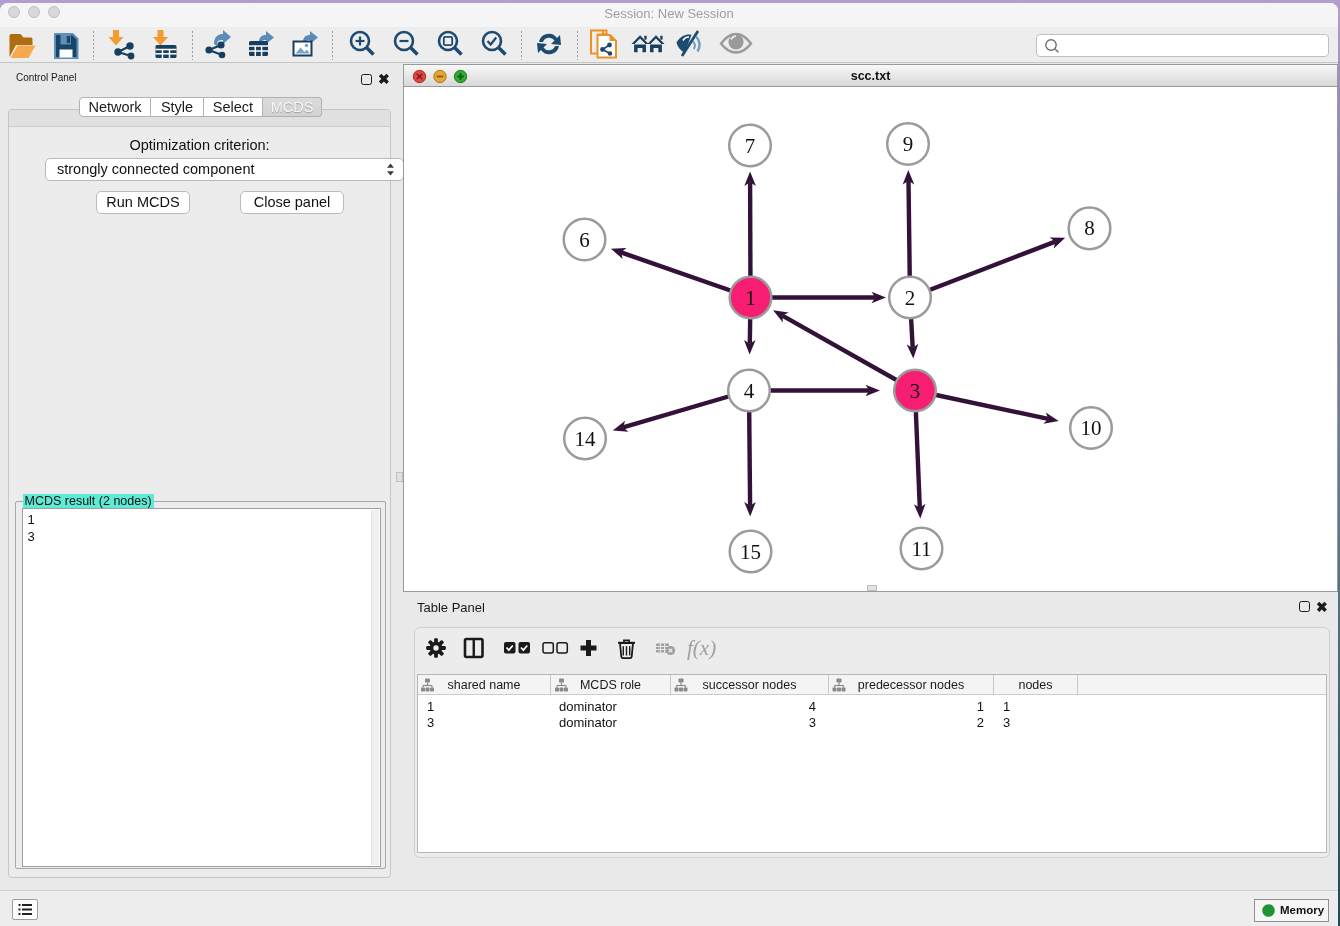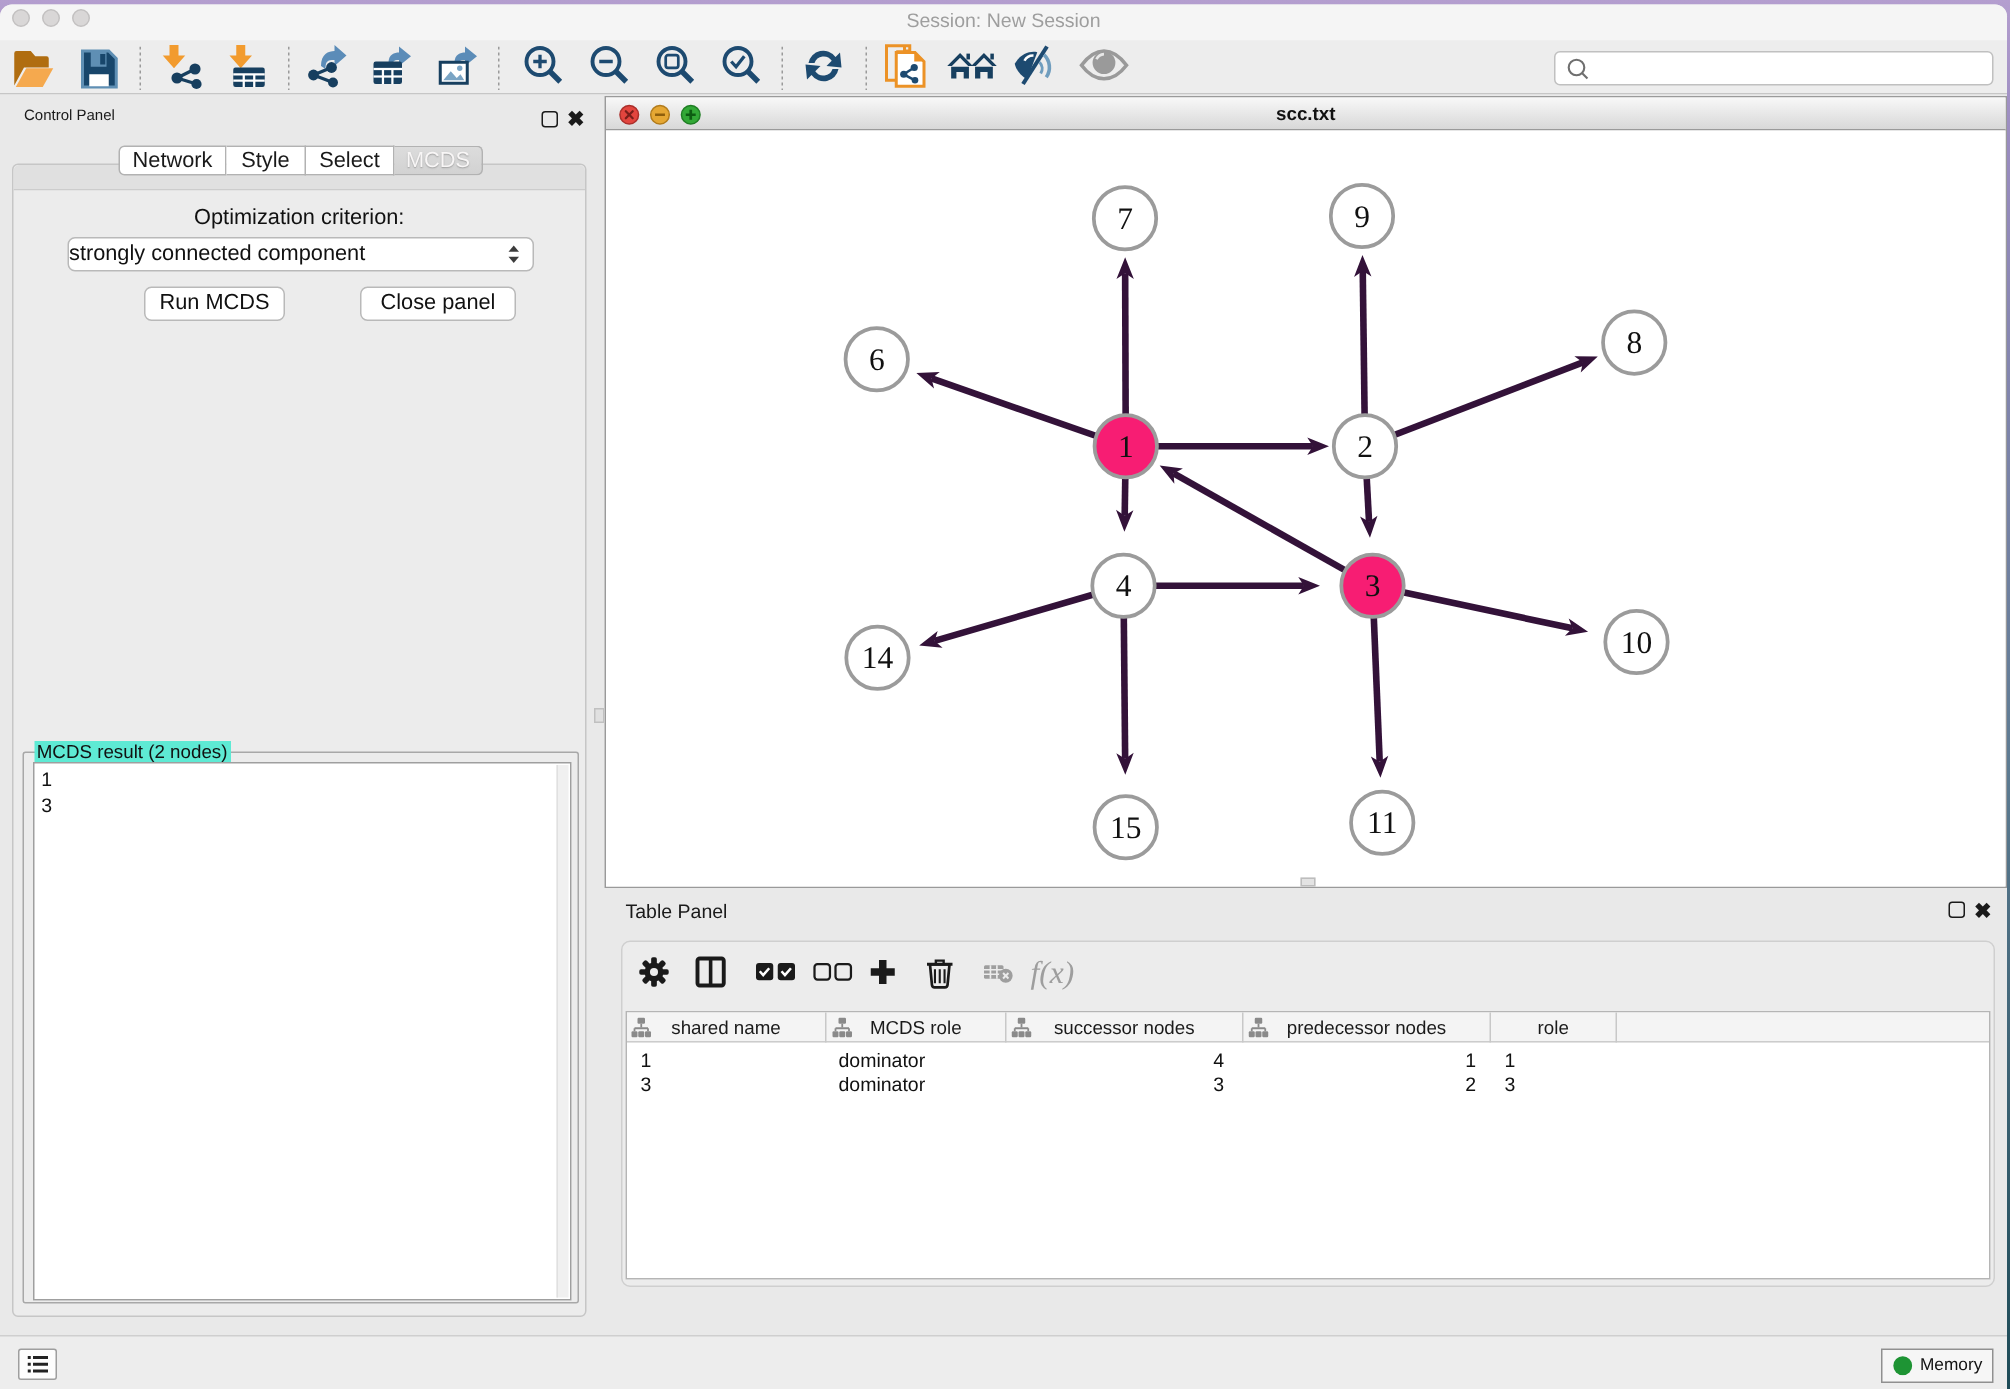--- a/index.html
+++ b/index.html
@@ -39,23 +39,23 @@
 .cp-tabstrip { position:absolute; left:0px; top:0px; width:381px; height:17px;
   background:#e0e0e0; border-bottom:1px solid #cccccc; border-radius:4px 4px 0 0; }
 .tabrow { position:absolute; display:flex; }
 .tab { height:20px; border:1px solid #b2b2b2; border-left:none; background:#fff;
   font-size:14.5px; color:#1a1a1a; text-align:center; line-height:19px; }
 .tab.first { border-left:1px solid #b2b2b2; border-radius:4px 0 0 4px; }
 .tab.last { border-radius:0 4px 4px 0; }
 .tab.sel-gray { background:linear-gradient(#dcdcdc,#d2d2d2); color:#f8f6f6;
   text-shadow:0 1px 1px rgba(120,120,120,.6); }
 .opt-label { position:absolute; left:0; width:100%; text-align:center; font-size:14.5px; color:#111; }
-.dropdown { position:absolute; left:36px; top:48px; width:311px; height:23px; background:#fff;
+.dropdown { position:absolute; left:36px; top:48px; width:359px; height:23px; background:#fff;
   border:1px solid #b9b9b9; border-radius:5px; font-size:14.5px; color:#111; line-height:21px;
-  }
+  padding-left:11px; }
 .btn { position:absolute; height:23px; background:#fff; border:1px solid #b9b9b9;
   border-radius:5px; font-size:14.5px; color:#111; text-align:center; line-height:21px; }
 .fieldset { position:absolute; left:5.5px; top:391px; width:371.5px; height:368px;
   border:1px solid #a8a8a8; border-radius:2px; }
 .fieldset .legend { position:absolute; left:7px; top:-8px; background:#5eead4;
   font-size:12.5px; color:#111; padding:0 2px; }
 .resultbox { position:absolute; left:6px; top:5.5px; width:359.5px; height:359px;
   background:#fff; border:1px solid #9f9f9f; }
 .resultbox .sbar { position:absolute; right:1px; top:1px; width:8px; height:355px;
   background:#f0f0f0; border-left:1px solid #e0e0e0; }
@@ -425,21 +425,21 @@
           </g>
           <text x="272" y="27" font-family="Liberation Serif, serif" font-style="italic" font-size="21px" fill="#9e9e9e">f(x)</text>
         </g>
       </svg>
       <div class="tp-table">
         <div class="th-row">
           <div class="th-cell" style="left:0; width:133px;text-align:center;">shared name</div>
           <div class="th-cell" style="left:133px; width:120px;">MCDS role</div>
           <div class="th-cell" style="left:253px; width:158px;">successor nodes</div>
           <div class="th-cell" style="left:411px; width:165px;">predecessor nodes</div>
-          <div class="th-cell" style="left:576px; width:84px;">role</div>
+          <div class="th-cell" style="left:576px; width:84px;">nodes</div>
           <svg width="440" height="20" style="position:absolute;left:0;top:0;" viewBox="0 0 440 20">
             <g fill="#8a8a8a">
               <g id="sm1" transform="translate(9.5,10)">
                 <rect x="-2.5" y="-6.5" width="5" height="4" rx="0.8"></rect>
                 <line x1="0" y1="-2.5" x2="0" y2="0" stroke="#8a8a8a" stroke-width="1.2"></line>
                 <line x1="-4.5" y1="0.5" x2="4.5" y2="0.5" stroke="#8a8a8a" stroke-width="1.2"></line>
                 <line x1="-4.5" y1="0.5" x2="-4.5" y2="2.5" stroke="#8a8a8a" stroke-width="1.2"></line>
                 <line x1="4.5" y1="0.5" x2="4.5" y2="2.5" stroke="#8a8a8a" stroke-width="1.2"></line>
                 <rect x="-6.5" y="2.5" width="4" height="4" rx="0.8"></rect>
                 <rect x="-2" y="2.5" width="4" height="4" rx="0.8"></rect>
@@ -475,16 +475,16 @@
             <rect x="9" y="8.5" width="10" height="2"></rect>
           <rect x="5.5" y="13" width="2" height="2"></rect>
             <rect x="9" y="13" width="10" height="2"></rect>
         </g>
       </svg>
     </div>
     <div class="membtn">
       <svg width="13" height="13" style="position:absolute;left:7px;top:4px;" viewBox="0 0 13 13">
         <circle cx="6.5" cy="6.5" r="6.3" fill="#1e9434"></circle>
       </svg>
-      <span style="position:absolute;left:25px;top:4px;">Memory</span>
+      <span style="position:absolute;left:25px;top:4px;font-weight:bold;">Memory</span>
     </div>
   </div>
 </div>
 
 </body></html>

